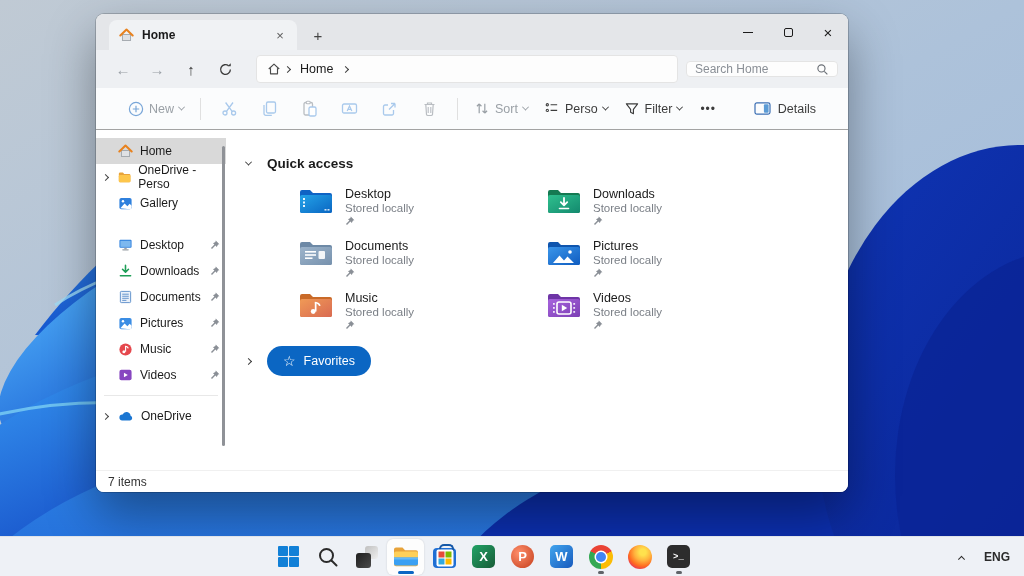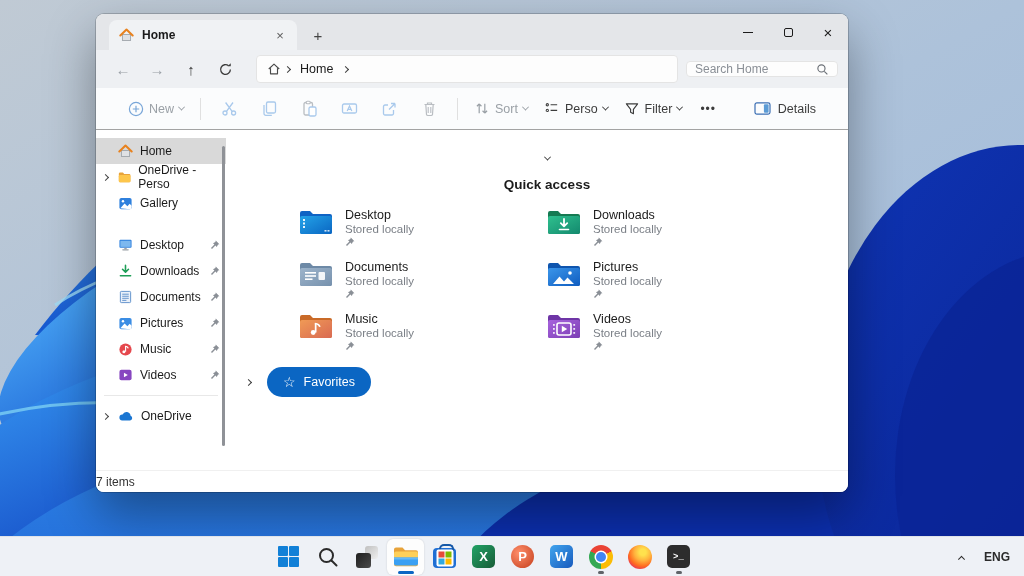--- a/index.html
+++ b/index.html
@@ -62,33 +62,33 @@
   .sidebar { position:relative; width:130px; padding-top:8px; flex-shrink:0; }
   .side-item { height:26px; display:flex; align-items:center; gap:7px; padding:0 6px 0 22px; font-size:12px; color:#1b1b1b; position:relative; }
   .side-item.sel { background:#d9d9d9; }
   .side-item .expand { position:absolute; left:7px; color:#444; }
   .side-item .pin { margin-left:auto; }
   .side-gap { height:16px; }
   .side-div { height:1px; background:#e8e8e8; margin:7px 8px 7px 8px; }
   .side-scrollbar { position:absolute; right:1px; top:16px; width:3px; height:300px; background:#8f9297; border-radius:2px; }
 
   .main { flex:1; padding:26px 0 0 16px; position:relative; }
-  .section-head { display:flex; align-items:center; gap:16px; padding-left:4px;flex-direction:column; }
+  .section-head { display:flex; align-items:center; gap:16px; padding-left:4px; }
   .section-title { font-size:13.5px; font-weight:bold; color:#1b1b1b; }
   .qa-grid { margin-top:16px; padding-left:57px; display:grid; grid-template-columns:248px 248px; row-gap:11px; }
   .qa-item { display:flex; gap:12px; height:41px; }
   .fname { font-size:12.5px; color:#1b1b1b; }
   .fsub { font-size:11.5px; color:#7a7f86; margin-top:1px; }
   .fpin { margin-top:2px; display:block; }
   .pill-row { margin-top:14px; display:flex; align-items:center; gap:16px; padding-left:4px; }
   .pill { height:30px; border-radius:16px; display:flex; align-items:center; gap:8px; padding:0 16px; font-size:12.5px; }
   .pill.active { background:#0b66c3; color:#fff; }
   .pill.plain { background:#ececec; color:#1b1b1b; border:1px solid #e2e2e2; }
   .star { font-size:14px; line-height:1; }
-  .statusbar { height:22px; border-top:1px solid #f0f0f0; display:flex; align-items:center; 
+  .statusbar { height:22px; border-top:1px solid #f0f0f0; display:flex; align-items:center; padding-left:12px;
     font-size:12px; color:#333; background:#fff; }
 
   
   .taskbar { position:absolute; left:0; bottom:0; width:1024px; height:40px; background:#eef1f6;
     border-top:1px solid #dfe3e9; display:flex; align-items:center; }
   .tb-center { position:absolute; left:270px; display:flex; align-items:center; gap:2px; }
   .task-btn { width:37px; height:36px; display:flex; align-items:center; justify-content:center; border-radius:6px; position:relative; }
   .task-btn.active { background:#fdfdfd; box-shadow:0 0 2px rgba(0,0,0,.15); }
   .run-dash { position:absolute; bottom:1px; left:50%; transform:translateX(-50%); width:6px; height:3px; border-radius:2px; background:#5f6368; }
   .active-dash { position:absolute; bottom:1px; left:50%; transform:translateX(-50%); width:16px; height:3px; border-radius:2px; background:#0b66c3; }

